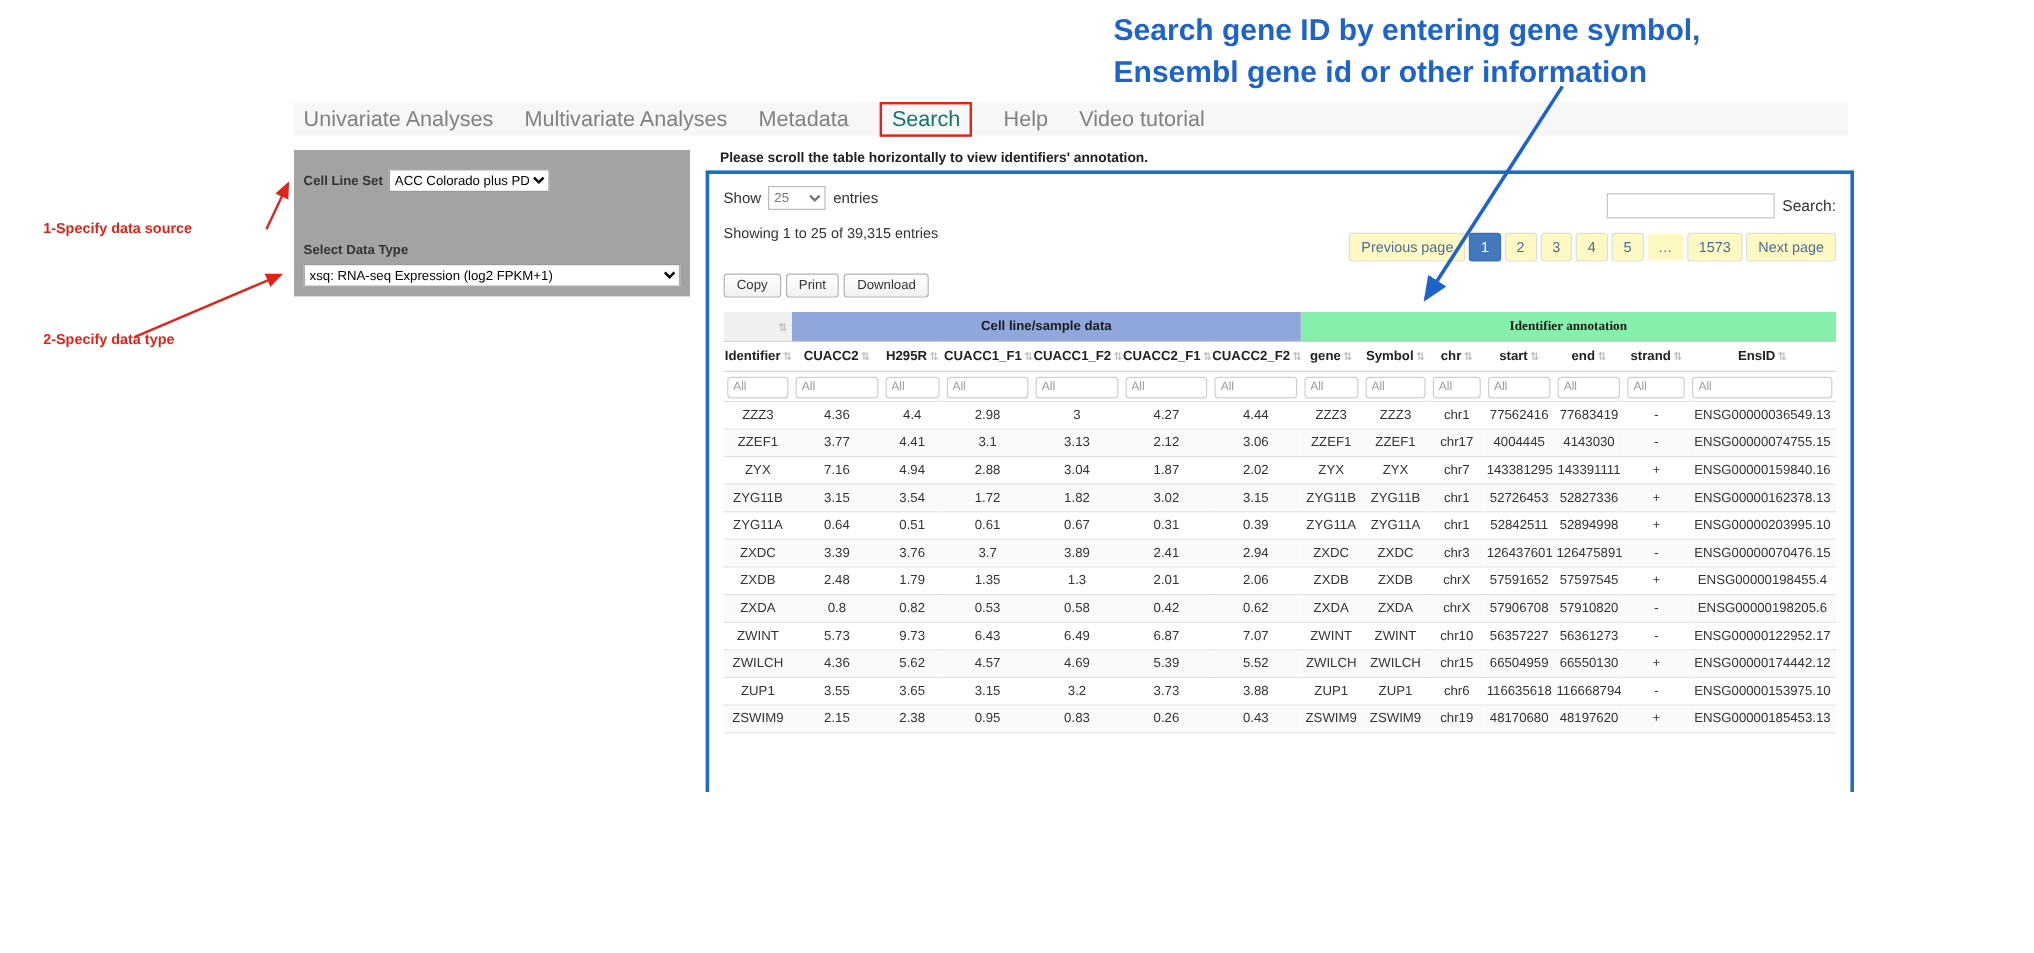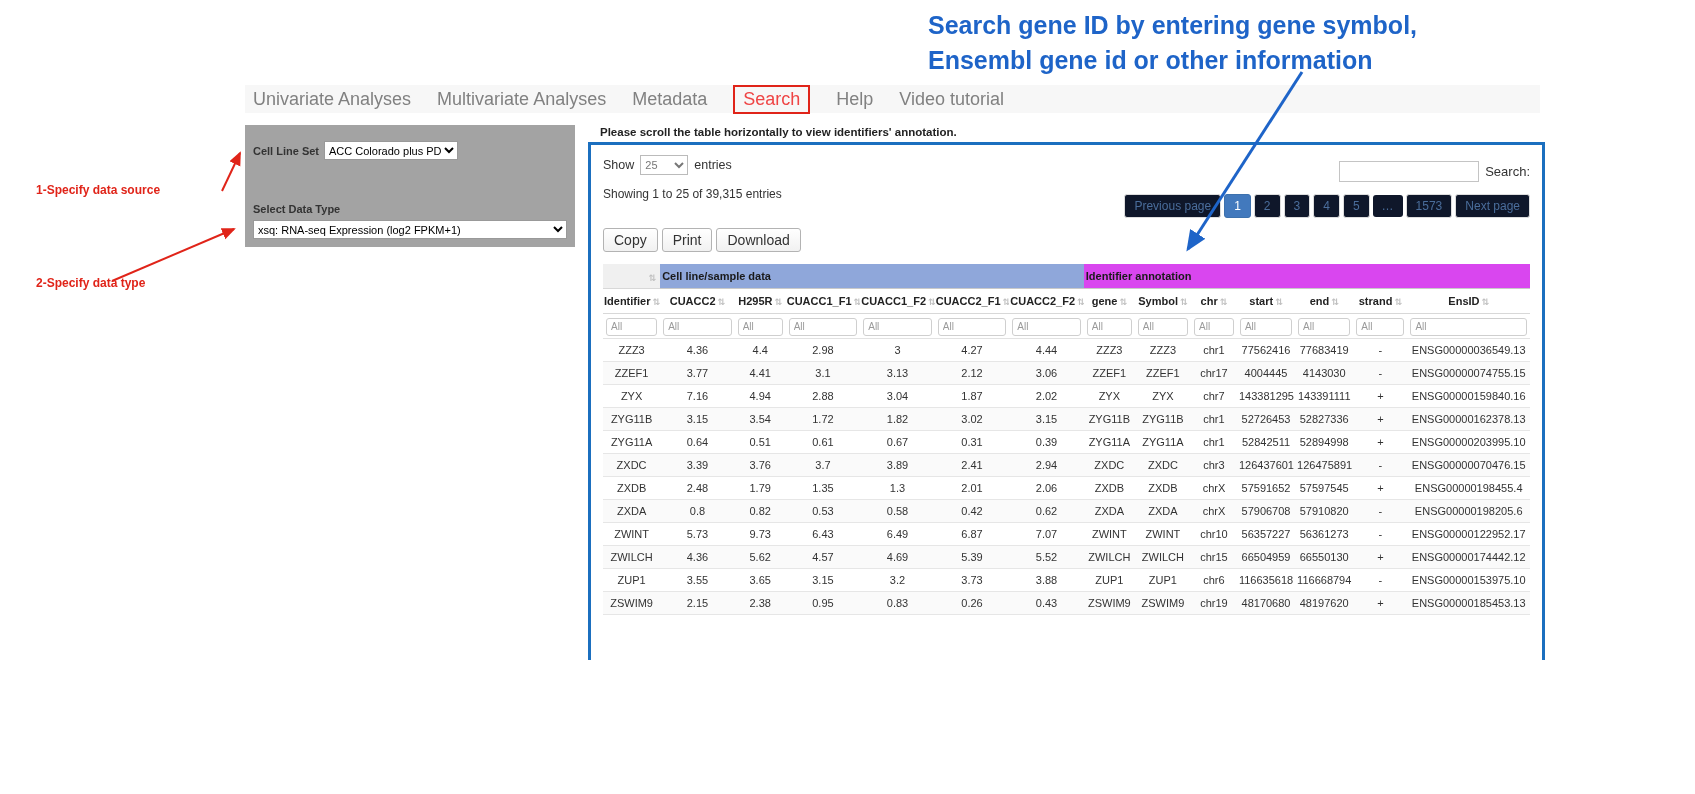--- a/index.html
+++ b/index.html
@@ -9,21 +9,21 @@
   
   .overlay { position: absolute; left: 0; top: 0; pointer-events: none; z-index: 60; }
   .blue-note { position: absolute; left: 928px; top: 8px; font-size: 25px; font-weight: bold; color: #1e64c8; line-height: 1.4; z-index: 55; }
   .red-note { position: absolute; font-size: 12px; font-weight: bold; color: #e02419; z-index: 55; margin-left: 28px; }
   .red-note-1 { left: 8px; top: 183px; }
   .red-note-2 { left: 8px; top: 276px; }
 
   
   .navbar { position: absolute; left: 245px; top: 85px; width: 1295px; height: 28px; background: #f7f7f7; display: flex; align-items: center; gap: 26px; padding: 0 8px; z-index: 5; }
   .nav-item { font-size: 18px; color: #818181; cursor: pointer; white-space: nowrap; }
-  .nav-item.nav-active { color: #ef4444; border: 2px solid #e02419; padding: 2px 8px; }
+  .nav-item.nav-active { color: #0f766e; border: 2px solid #e02419; padding: 2px 8px; }
 
   
   .left-panel { position: absolute; left: 245px; top: 125px; width: 330px; height: 122px; background: #a3a3a3; padding: 12px 8px; z-index: 5; }
   .panel-label { font-size: 11px; font-weight: bold; color: #333; }
   .cls-row { display: flex; align-items: center; gap: 5px; margin-top: 4px; }
   .cls-select { font-size: 11px; width: 134px; height: 19px; border: 1px solid #999; background: #fff; }
   .dt-label { margin-top: 43px; }
   .dt-select { margin-top: 5px; width: 100%; font-size: 11px; height: 19px; border: 1px solid #999; background: #fff; }
 
   
@@ -33,32 +33,32 @@
   .blue-box { position: absolute; left: 588px; top: 142px; width: 957px; height: 527px; border: 3px solid #1b6fbf; background: #fff; padding: 10px 12px; z-index: 5; }
   .dt-top { display: flex; justify-content: space-between; align-items: flex-start; }
   .show-row { display: flex; align-items: center; gap: 6px; font-size: 12.5px; color: #333; margin-top: 0; }
   .show-row select { font-size: 11px; height: 20px; width: 48px; border: 1px solid #bbb; background: #fff; color: #777; }
   .info { font-size: 12px; color: #333; margin-top: 12px; }
   .dt-right { display: flex; flex-direction: column; align-items: flex-end; }
   .search-row { display: flex; align-items: center; gap: 6px; margin-top: 6px; margin-left: 16px; }
   .search-input { width: 140px; height: 21px; border: 1px solid #c4c4c4; font-size: 12px; padding: 0 4px; }
   .search-label { font-size: 13px; color: #333; }
   .pagination { margin-top: 12px; display: flex; align-items: center; }
-  .pg-btn { display: inline-block; padding: 4px 9px; margin-left: 3px; border: 1px solid #dedede; border-radius: 3px; font-size: 12px; color: #4a6d9b; background: #0f172a; cursor: pointer; white-space: nowrap; }
+  .pg-btn { display: inline-block; padding: 4px 9px; margin-left: 3px; border: 1px solid #dedede; border-radius: 3px; font-size: 12px; color: #4a6d9b; background: #fef9c3; cursor: pointer; white-space: nowrap; }
   .pg-active { color: #fff !important; border-color: #3d71ad !important; }
   .pg-ellipsis { border: none; cursor: default; }
 
   .btn-row { margin-top: 10px; display: flex; gap: 4px; }
-  .dt-btn { font-size: 14px; color: #333; padding: 3px 10px; border: 1px solid #b3b3b3; border-radius: 3px; background: linear-gradient(#ffffff, #f1f1f1); cursor: pointer; }
+  .dt-btn { font-size: 11px; color: #333; padding: 3px 10px; border: 1px solid #b3b3b3; border-radius: 3px; background: linear-gradient(#ffffff, #f1f1f1); cursor: pointer; }
 
   
   .data-table { margin-top: 12px; width: 100%; border-collapse: collapse; table-layout: fixed; }
   .data-table th, .data-table td { overflow: hidden; white-space: nowrap; }
   .group-empty { background: #f0f0f0; text-align: right; padding: 3px 4px; border-bottom: 1px solid #d8d8d8; }
-  .group-th { font-size: 11px; font-weight: bold; color: #1a1a1a; text-align: left; padding: 4px 2px; border-bottom: 1px solid #c9c9c9; }
+  .group-th { font-size: 11px; font-weight: bold; color: #1a1a1a; text-align: center; padding: 4px 2px; border-bottom: 1px solid #c9c9c9; }
   .col-row th { font-size: 11px; font-weight: bold; color: #222; text-align: center; padding: 6px 1px; background: #fff; border-bottom: 1px solid #d8d8d8; cursor: pointer; }
   .sort-icon { font-size: 9px; color: #c0c0c0; margin-left: 2px; font-family: "DejaVu Sans", sans-serif; }
   .filter-row td { padding: 2px 3px; border-bottom: 1px solid #e2e2e2; }
   .filter-input { width: 100%; height: 18px; font-size: 10px; padding: 1px 4px; border: 1px solid #cfcfcf; border-radius: 3px; color: #444; }
   .filter-input::placeholder { color: #9a9a9a; }
   tbody td { font-size: 11px; color: #333; text-align: center; padding: 5px 2px; border-bottom: 1px solid #e6e6e6; }
   tbody tr:nth-child(even) { background: #fafafa; }
   tbody tr { cursor: default; }
 </style>
 </head>
@@ -149,21 +149,21 @@
           <col style="width: 45px;">
           <col style="width: 57px;">
           <col style="width: 57px;">
           <col style="width: 53px;">
           <col style="width: 120px;">
         </colgroup>
       <thead>
         <tr id="group-row">
             <th class="group-empty"><span class="sort-icon">⇅</span></th>
             <th colspan="6" class="group-th" style="background: rgb(143, 167, 218);">Cell line/sample data</th>
-            <th colspan="7" class="group-th" style="background: #d946ef;">Identifier annotation</th>
+            <th colspan="7" class="group-th" style="background: #86efac; font-family: Liberation Serif, serif;">Identifier annotation</th>
           </tr>
         <tr class="col-row" id="col-row">
             <th><span>Identifier</span><span class="sort-icon">⇅</span></th>
             <th><span>CUACC2</span><span class="sort-icon">⇅</span></th>
             <th><span>H295R</span><span class="sort-icon">⇅</span></th>
             <th><span>CUACC1_F1</span><span class="sort-icon">⇅</span></th>
             <th><span>CUACC1_F2</span><span class="sort-icon">⇅</span></th>
             <th><span>CUACC2_F1</span><span class="sort-icon">⇅</span></th>
             <th><span>CUACC2_F2</span><span class="sort-icon">⇅</span></th>
             <th><span>gene</span><span class="sort-icon">⇅</span></th>

